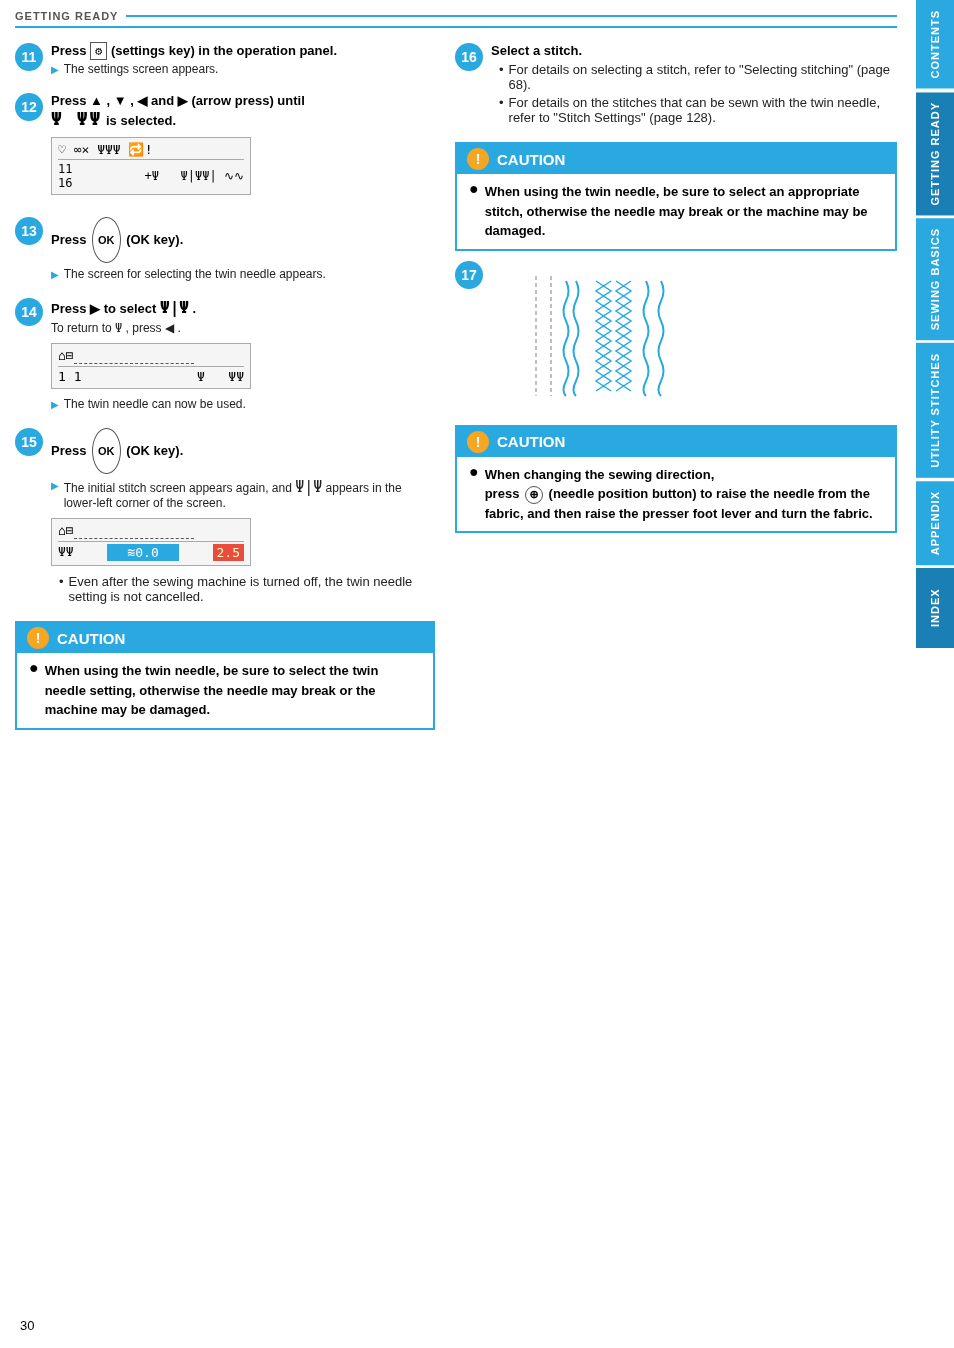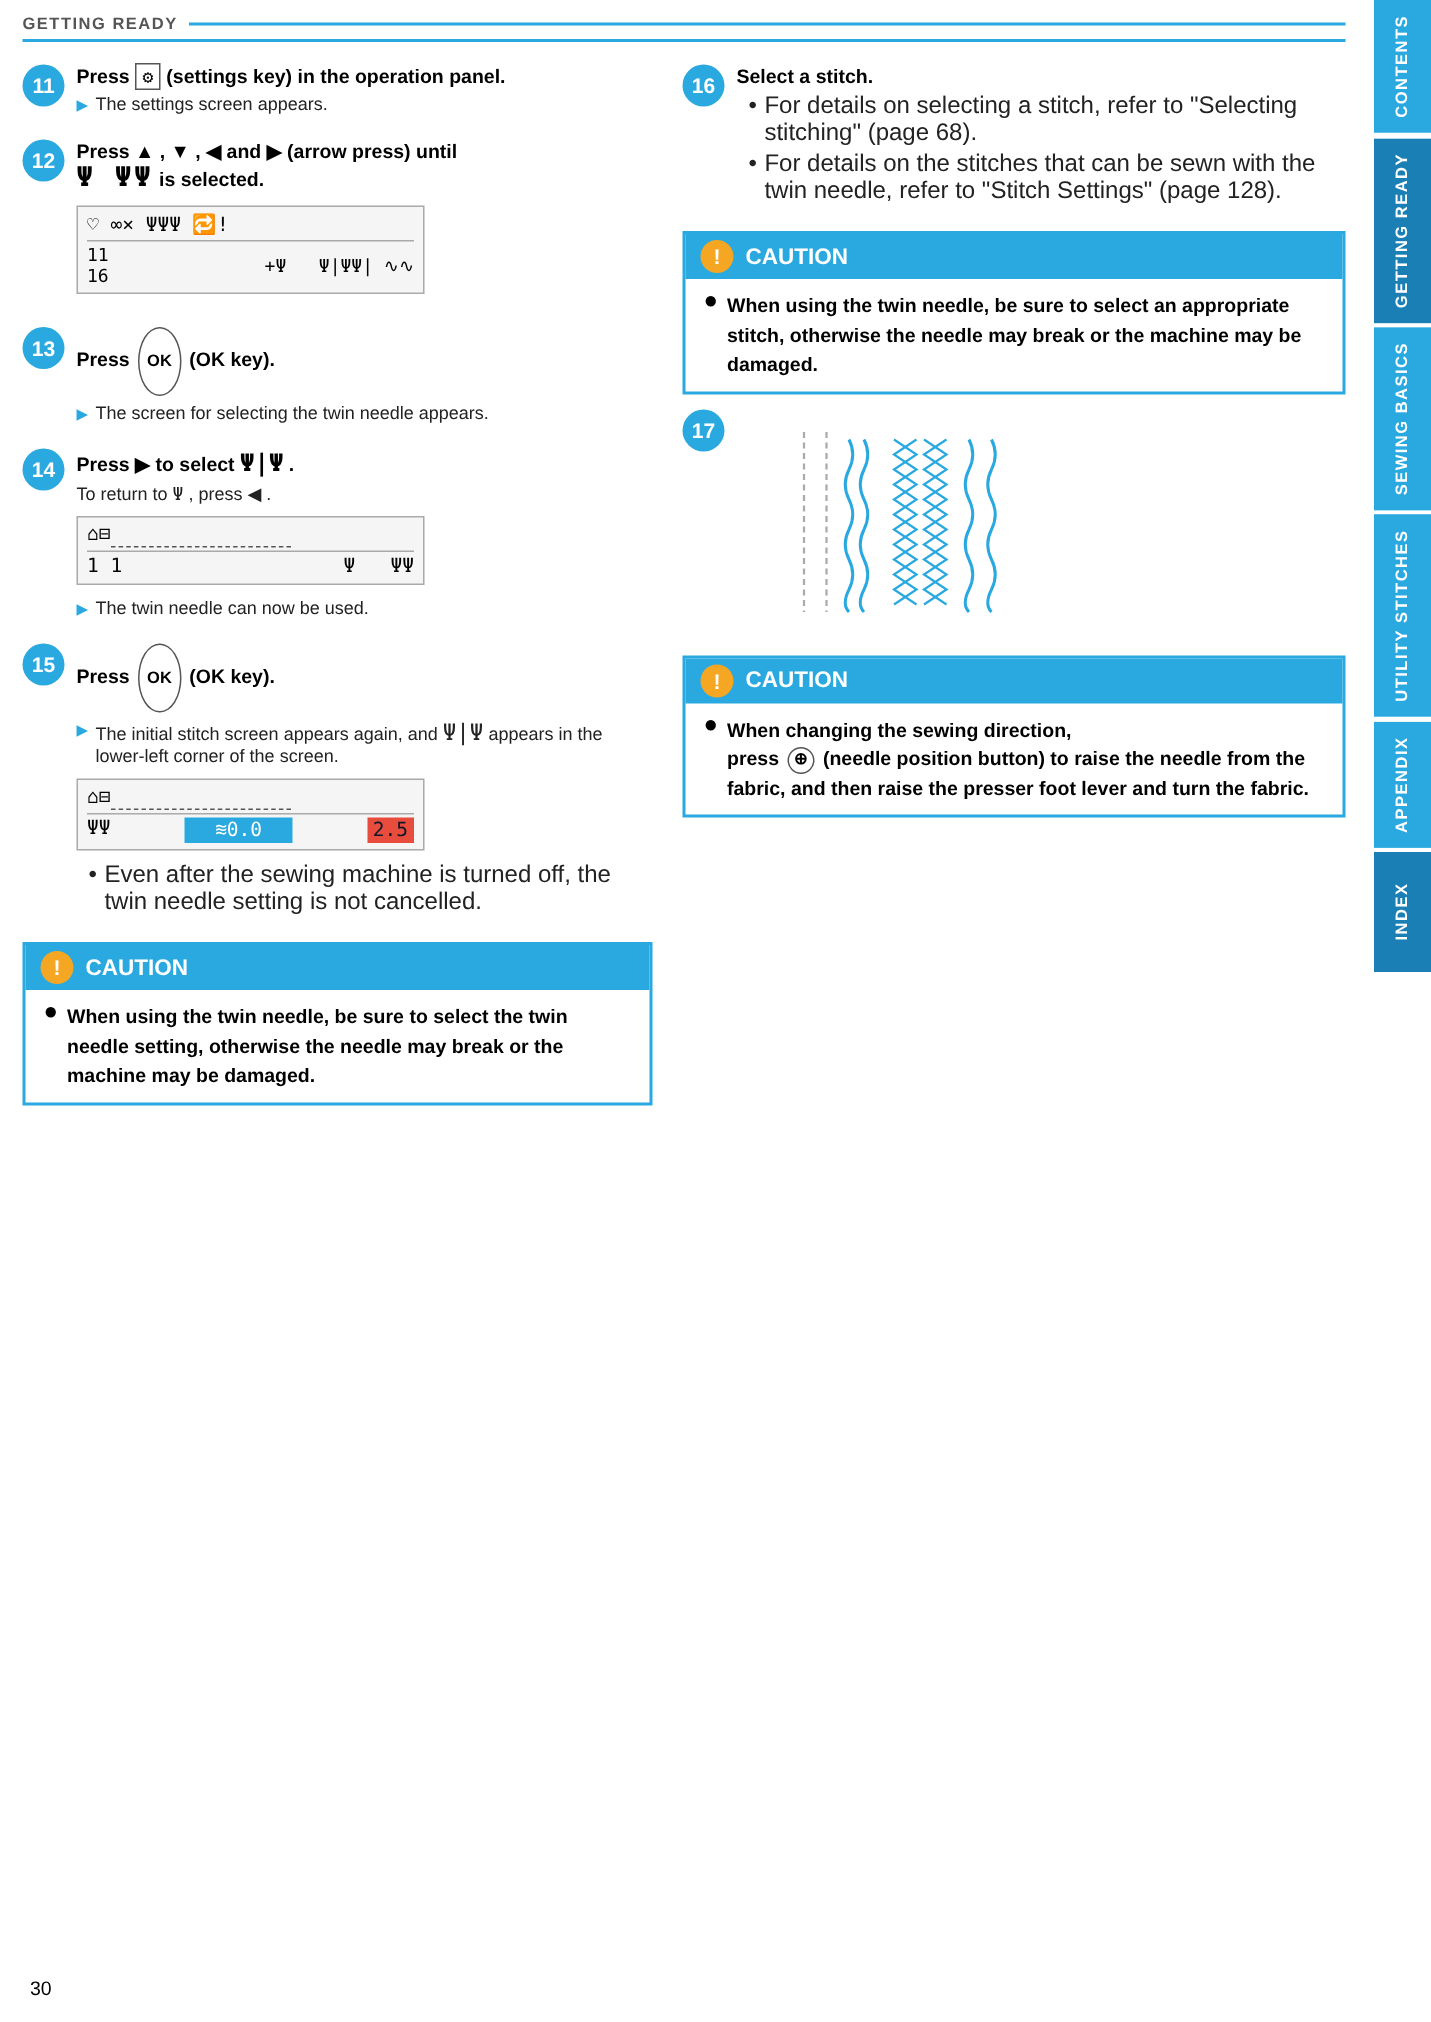--- a/index.html
+++ b/index.html
@@ -129,42 +129,42 @@
     }
     .arrow-bullet::before {
       content: '▶';
       color: #29a9e0;
       margin-right: 5px;
       font-size: 10px;
       margin-top: 2px;
       flex-shrink: 0;
     }
     .dot-bullet {
-      font-size: 16px;
+      font-size: 13px;
       color: #222;
       display: flex;
       align-items: flex-start;
       margin-bottom: 3px;
       padding-left: 8px;
     }
     .dot-bullet::before {
       content: '•';
       margin-right: 5px;
       flex-shrink: 0;
     }
 
     
     .screen-mockup {
       border: 1px solid #aaa;
       background: #f5f5f5;
       margin: 8px 0;
       padding: 4px 6px;
       font-family: monospace;
       font-size: 12px;
-      width: 232px;
+      width: 200px;
     }
 
     
     .ok-btn {
       display: inline-block;
       border: 1.5px solid #555;
       border-radius: 50%;
       padding: 16px 5px;
       font-size: 11px;
       font-weight: bold;
@@ -375,21 +375,21 @@
             <span>The initial stitch screen appears again, and <span style="font-family:monospace; font-size:15px;">Ψ|Ψ</span> appears in the lower-left corner of the screen.</span>
           </div>
 
           <div class="screen-mockup">
             <div style="font-family:monospace; font-size:13px; border-bottom:1px solid #aaa; padding-bottom:2px; margin-bottom:2px;">
               <span>⌂⊟</span><span style="border-bottom:1px dashed #555; display:inline-block; width:120px;">&nbsp;&nbsp;&nbsp;&nbsp;&nbsp;&nbsp;&nbsp;&nbsp;</span>
             </div>
             <div style="display:flex; justify-content:space-between; font-family:monospace; font-size:13px;">
               <span>ΨΨ</span>
               <span style="background:#29a9e0; color:#fff; padding:1px 20px;">≋0.0</span>
-                <span style="background:#e74c3c; color:#0f172a; padding:1px 4px;">2.5</span>
+                <span style="background:#e74c3c; color:#fef9c3; padding:1px 4px;">2.5</span>
             </div>
           </div>
           <div class="dot-bullet">
             <span>Even after the sewing machine is turned off, the twin needle setting is not cancelled.</span>
           </div>
         </div>
       </div>
 
       <div class="caution-box">
         <div class="caution-header">

